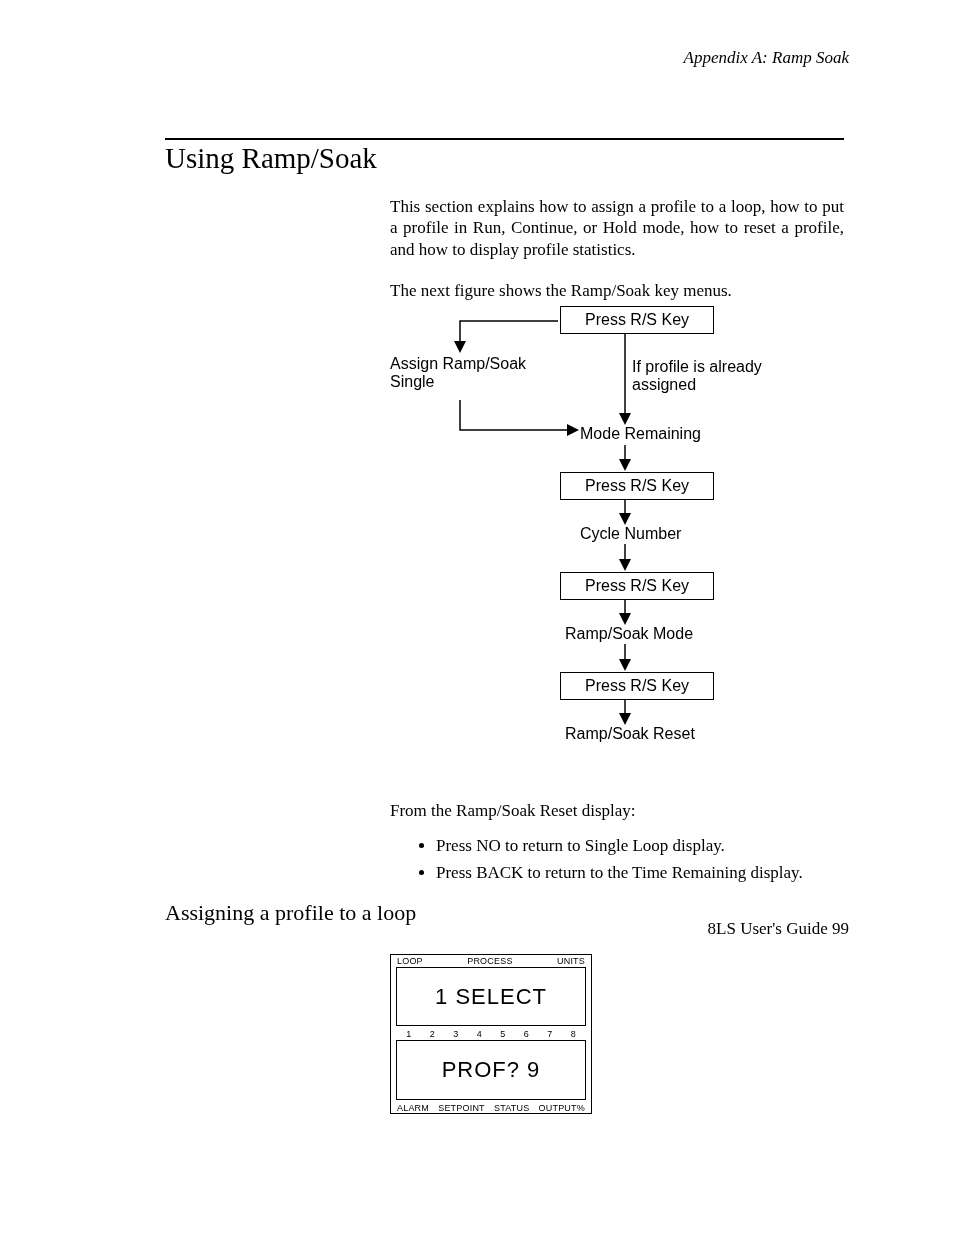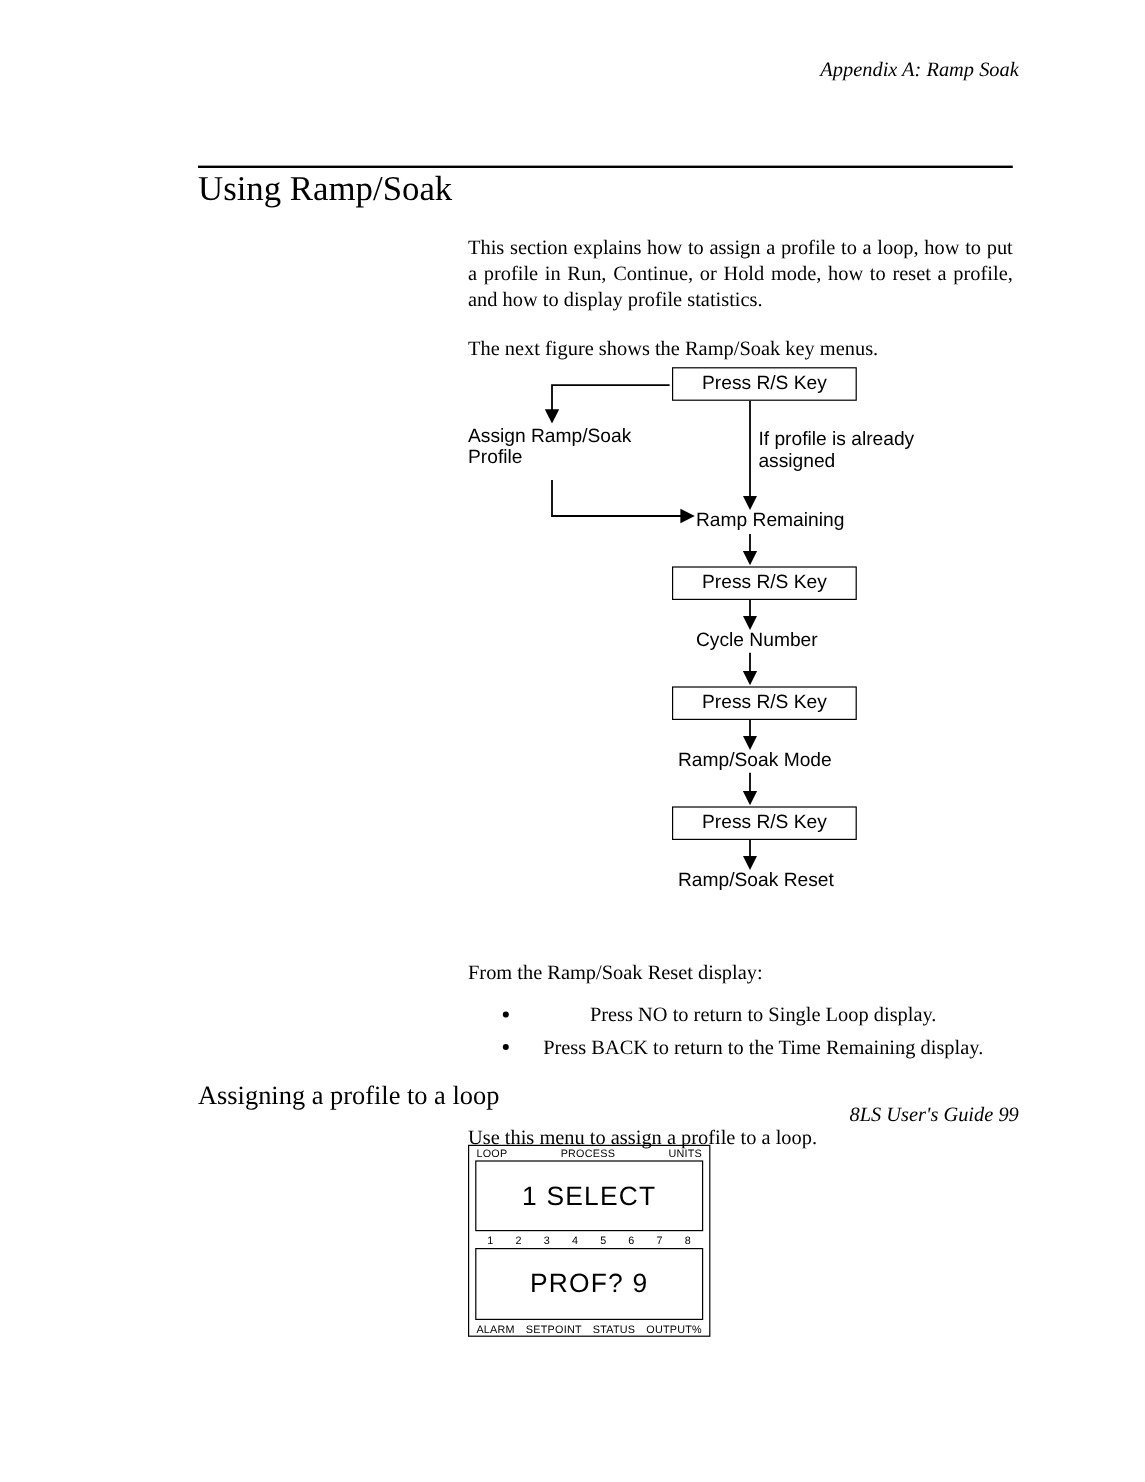--- a/index.html
+++ b/index.html
@@ -112,21 +112,20 @@
     text-align: center;
     letter-spacing: 1px;
     padding: 16px 2px;
     font-weight: 400;
     line-height: 1.15;
   }
   .footer {
     position: absolute;
     right: 105px;
     bottom: 38px;
-    font-style: italic;
     font-size: 17px;
     margin-top: 45px;
   }
 </style>
 </head>
 <body>
 <div class="page">
 
 <div class="header">Appendix A: Ramp Soak</div>
 
@@ -160,55 +159,54 @@
 
     <path d="M235,344 L235,368" stroke="#000" fill="none" stroke-width="1.5" marker-end="url(#ah)"></path>
 
     <path d="M235,400 L235,422" stroke="#000" fill="none" stroke-width="1.5" marker-end="url(#ah)"></path>
   </svg>
 
   <div class="fbox" style="left:170px; top:6px;">Press R/S Key</div>
 
   <div class="flabel" style="left:0px; top:55px; text-align:left;">
     <span>Assign Ramp/Soak</span><br>
-    <span>Profile</span>
+    <span>Single</span>
   </div>
 
   <div class="flabel" style="left:210px; top:58px; text-align:left;margin-left:32px;">
     <span>If profile is already</span><br>
     <span>assigned</span>
   </div>
 
-  <div class="flabel" style="left:190px; top:125px;">Ramp Remaining</div>
+  <div class="flabel" style="left:190px; top:125px;">Mode Remaining</div>
 
   <div class="fbox" style="left:170px; top:172px;">Press R/S Key</div>
 
   <div class="flabel" style="left:190px; top:225px;">Cycle Number</div>
 
   <div class="fbox" style="left:170px; top:272px;">Press R/S Key</div>
 
   <div class="flabel" style="left:175px; top:325px;">Ramp/Soak Mode</div>
 
   <div class="fbox" style="left:170px; top:372px;">Press R/S Key</div>
 
   <div class="flabel" style="left:175px; top:425px;">Ramp/Soak Reset</div>
 </div>
 
 <div class="body-col" style="top:800px; text-align:left;">From the Ramp/Soak Reset display:</div>
 
-<div style="position:absolute; left:408px; top:832px; right:118px;text-align:center;">
+<div style="position:absolute; left:408px; top:832px; right:118px;">
   <ul class="bul">
     <li>Press NO to return to Single Loop display.</li>
     <li>Press BACK to return to the Time Remaining display.</li>
   </ul>
 </div>
 
 <div class="h2" style="top:900px;">Assigning a profile to a loop</div>
 
-<div class="body-col" style="top:937px; text-align:left;">Use this menu to assign a profile to a loop.</div>
 
 <div class="device">
   <div class="toprow">
     <span>LOOP</span>
     <span>PROCESS</span>
     <span>UNITS</span>
   </div>
   <div class="lcd">1 SELECT</div>
   <div class="midrow">
     <span>1</span>

